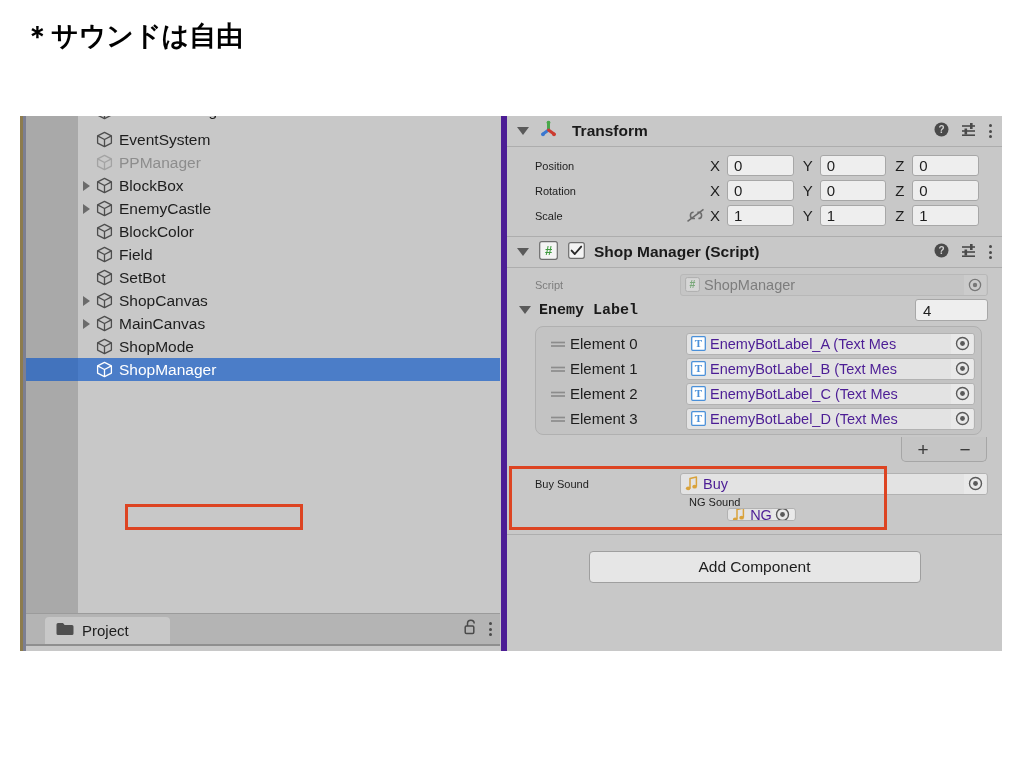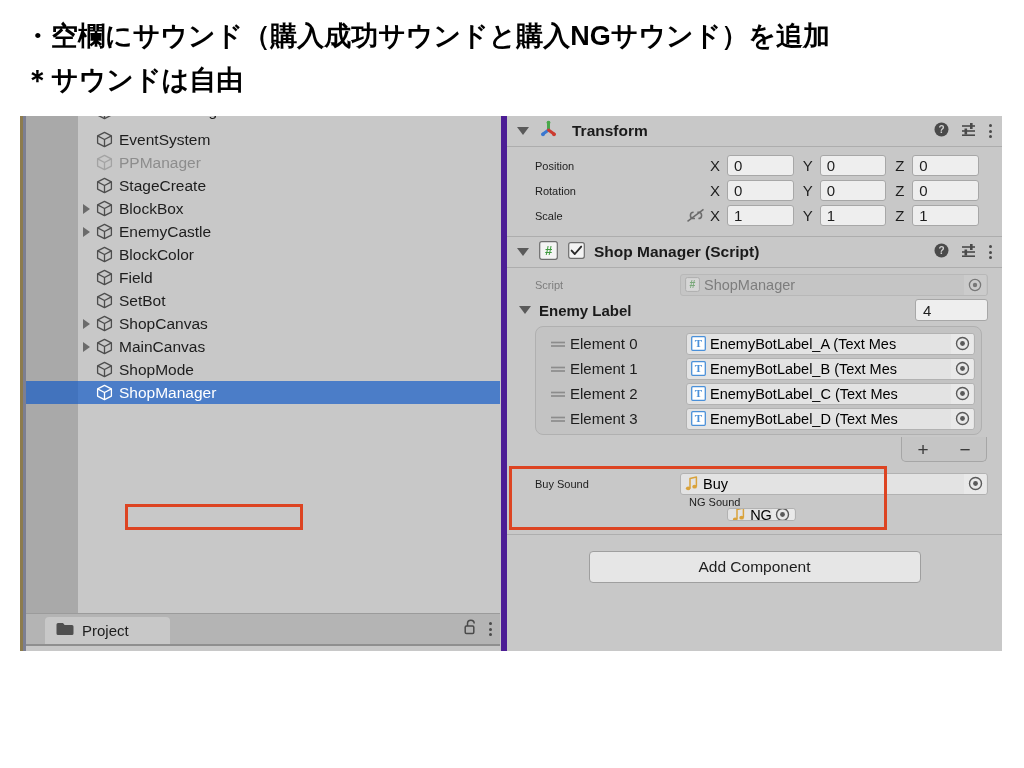--- a/index.html
+++ b/index.html
@@ -301,21 +301,21 @@
   .obj-field.readonly { background: #c5c5c5; border-color: #b8b8b8; }
   .obj-field .obj-icon {
     flex: none;
     margin-left: 4px;
     margin-right: 4px;
     display: flex;
     align-items: center;
   }
   .obj-field .obj-text {
     font-size: 14.5px;
-    color: #000000;
+    color: #4c1d95;
     white-space: nowrap;
     overflow: hidden;
     flex: 1 1 auto;
   }
   .obj-field.readonly .obj-text { color: #7d7d7d; }
   .obj-field .obj-picker {
     flex: none;
     width: 22px;
     height: 20px;
     display: flex;
@@ -340,20 +340,21 @@
     border-left: 6px solid transparent;
     border-right: 6px solid transparent;
     margin-right: 8px;
     flex: none;
   }
   .array-head .array-label {
     font-size: 15px;
     font-weight: 700;
     color: #1a1a1a;
     flex: 1 1 auto;
+    font-family: Liberation Mono, monospace;
   }
   .size-field {
     width: 73px;
     height: 22px;
     background: #eeeeee;
     border: 1px solid #a7a7a7;
     border-radius: 3px;
     font-size: 15px;
     color: #1d1d1d;
     display: flex;
@@ -469,21 +470,20 @@
     display: block;
     width: 3px; height: 3px;
     border-radius: 50%;
     background: #4a4a4a;
   }
 </style>
 </head>
 <body>
 
 <div id="slide-heading">
-  <div class="heading-line">・空欄にサウンド（購入成功サウンドと購入NGサウンド）を追加</div>
   <div class="heading-line">＊サウンドは自由</div>
 </div>
 
 <div id="unity-window">
 
   <div id="window-left-edge"></div>
   <div id="window-left-edge2"></div>
 
   <div id="hierarchy-panel">
     <div id="hierarchy-gutter"></div>
@@ -521,34 +521,20 @@
           <div class="h-inner">
             <span class="h-foldout"></span>
             <span class="h-cube">
               <svg width="17" height="17" viewBox="0 0 17 17">
                 <path d="M8.5 1.3 L15.4 4.9 V12.1 L8.5 15.7 L1.6 12.1 V4.9 Z" fill="none" stroke="#a3a3a3" stroke-width="1.3" stroke-linejoin="round"></path>
                 <path d="M1.6 4.9 L8.5 8.5 L15.4 4.9" fill="none" stroke="#a3a3a3" stroke-width="1.3" stroke-linejoin="round"></path>
                 <path d="M8.5 8.5 V15.7" fill="none" stroke="#a3a3a3" stroke-width="1.3"></path>
               </svg>
             </span>
             <span class="h-label">PPManager</span>
-          </div>
-        </div>
-        <div class="h-row">
-          <div class="h-gutter-strip"></div>
-          <div class="h-inner">
-            <span class="h-foldout"></span>
-            <span class="h-cube">
-              <svg width="17" height="17" viewBox="0 0 17 17">
-                <path d="M8.5 1.3 L15.4 4.9 V12.1 L8.5 15.7 L1.6 12.1 V4.9 Z" fill="none" stroke="#4d4d4d" stroke-width="1.3" stroke-linejoin="round"></path>
-                <path d="M1.6 4.9 L8.5 8.5 L15.4 4.9" fill="none" stroke="#4d4d4d" stroke-width="1.3" stroke-linejoin="round"></path>
-                <path d="M8.5 8.5 V15.7" fill="none" stroke="#4d4d4d" stroke-width="1.3"></path>
-              </svg>
-            </span>
-            <span class="h-label">StageCreate</span>
           </div>
         </div>
         <div class="h-row">
           <div class="h-gutter-strip"></div>
           <div class="h-inner">
             <span class="h-foldout has-arrow"></span>
             <span class="h-cube">
               <svg width="17" height="17" viewBox="0 0 17 17">
                 <path d="M8.5 1.3 L15.4 4.9 V12.1 L8.5 15.7 L1.6 12.1 V4.9 Z" fill="none" stroke="#4d4d4d" stroke-width="1.3" stroke-linejoin="round"></path>
                 <path d="M1.6 4.9 L8.5 8.5 L15.4 4.9" fill="none" stroke="#4d4d4d" stroke-width="1.3" stroke-linejoin="round"></path>

